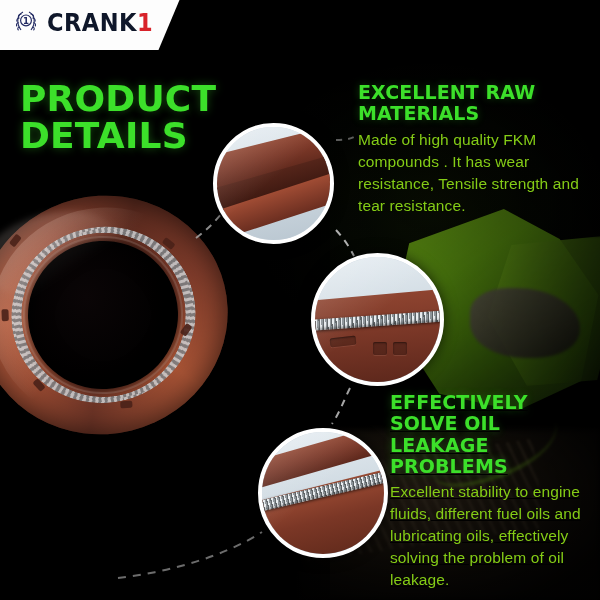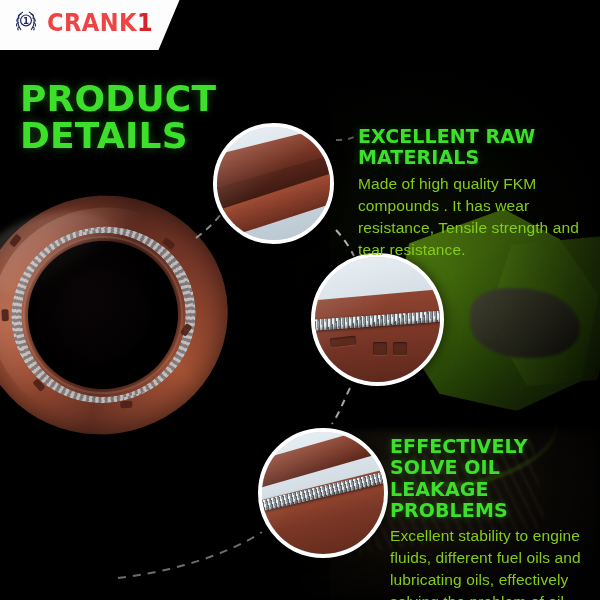--- a/index.html
+++ b/index.html
@@ -104,55 +104,55 @@
     box-shadow:0 2px 8px rgba(255,255,255,.08);
   }
   .wreath { position:relative; width:28px; height:28px; flex:0 0 auto; }
   .wreath svg { display:block; }
   .logo-text {
     font-family:"DejaVu Sans", sans-serif;
     font-weight:bold; font-size:25px; letter-spacing:.5px;
     line-height:1;
     font-stretch:condensed;
   }
-  .logo-crank { color:#ef4444; }
+  .logo-crank { color:#0f172a; }
   .logo-one { color:#d8232a; }
 
   
   .title-block { position:absolute; left:20px; top:80px; }
   .big-title {
     color:#3ce02a;
     font-family:"DejaVu Sans", sans-serif;
     font-weight:bold;
     font-size:36px;
     line-height:1.04;
     letter-spacing:.2px;
     text-shadow:0 0 10px rgba(60,224,42,.35);
   }
-  .block { position:absolute;margin-top:44px; }
+  .block { position:absolute; }
   .head {
     color:#3ce02a;
     font-family:"DejaVu Sans", sans-serif;
     font-weight:bold;
     font-size:19px;
     line-height:1.12;
     letter-spacing:.1px;
     text-shadow:0 0 8px rgba(60,224,42,.3);
   }
   .body {
     color:#84cc16;
     font-family:"Liberation Sans", sans-serif;
     font-size:15.5px;
     line-height:1.42;
     margin-top:4px;
     letter-spacing:.1px;
   }
 
   #blk-raw     { left:358px; top:82px;  width:224px; }
-  #blk-leak    { left:390px; top:392px; width:198px; }
+  #blk-leak    { left:390px; top:392px; width:198px;text-decoration:underline; }
   #blk-dust    { left:18px;  top:440px; width:232px; }
 
   
   .ring-wrap {
     position:absolute; left:-22px; top:196px;
     width:250px; height:238px;
     transform:rotate(-14deg);
   }
   .ring-outer {
     position:absolute; inset:0;

